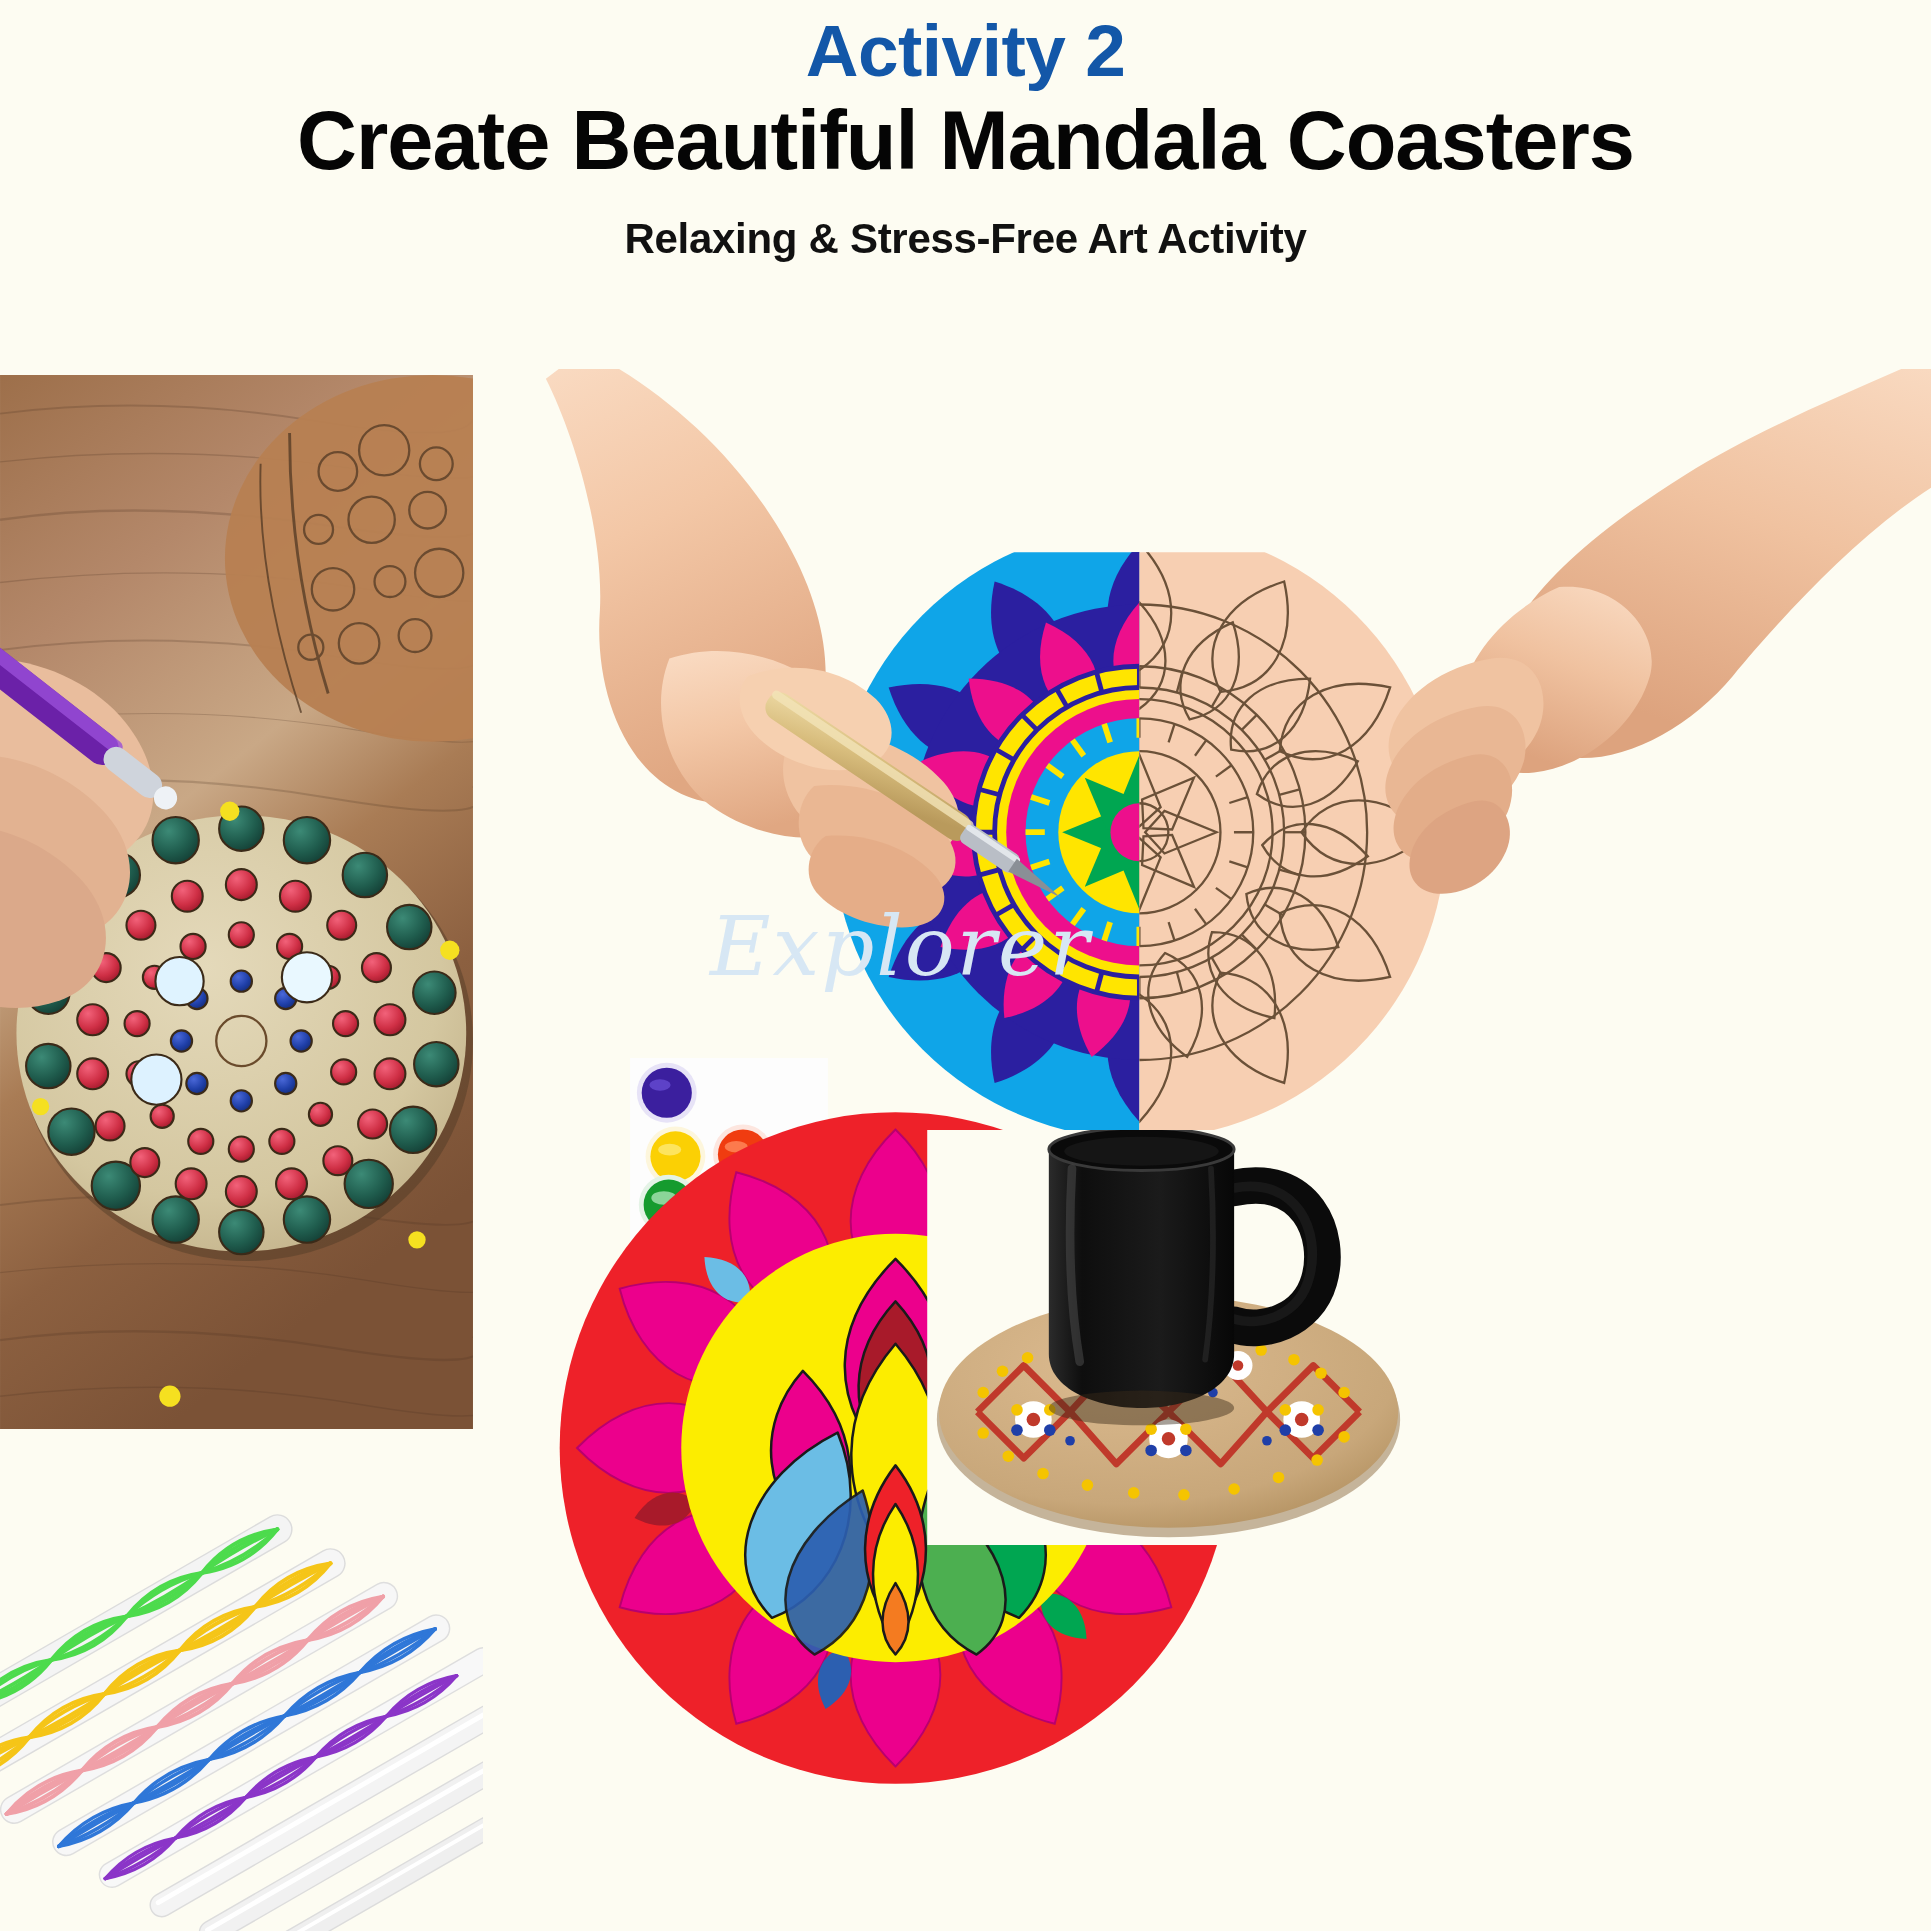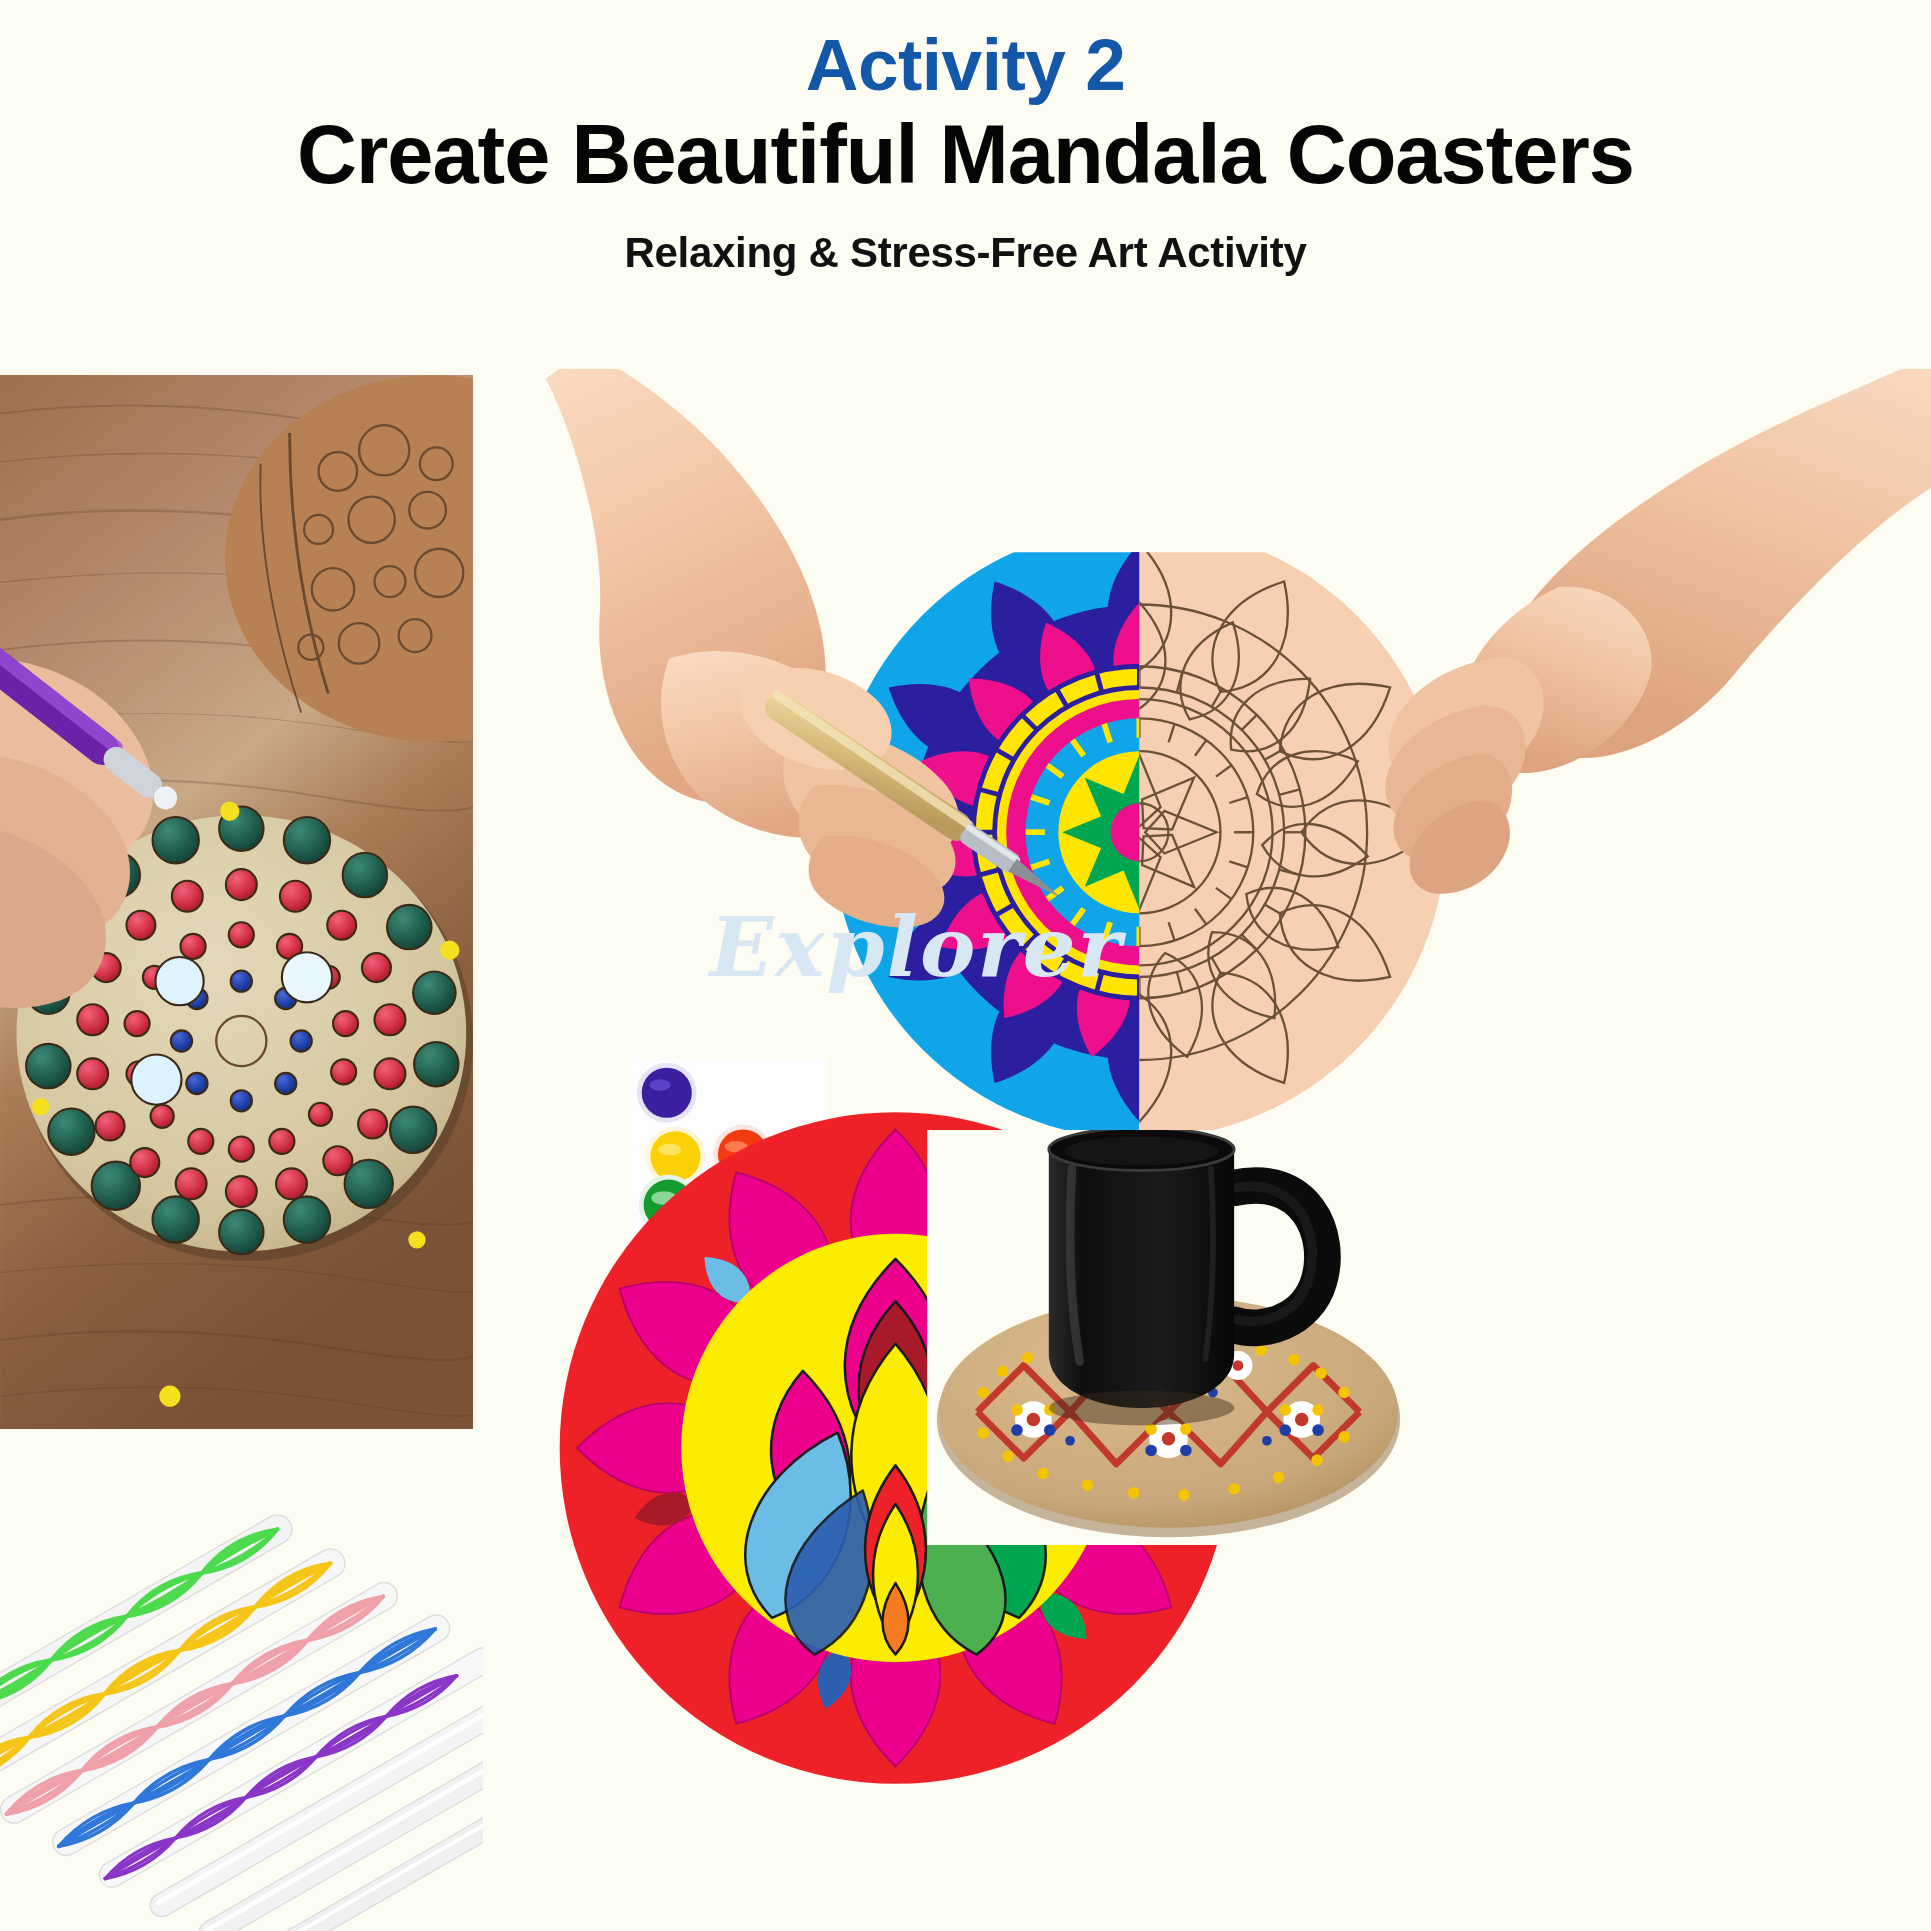--- a/index.html
+++ b/index.html
@@ -11,21 +11,21 @@
     overflow: hidden;
   }
 
   
   #header {
     position: absolute;
     top: 0; left: 0;
     width: 1931px;
     height: 367px;
     text-align: center;
-    padding-top: 27px;
+    padding-top: 13px;
   }
   #activity-label {
     font-size: 73px;
     font-weight: bold;
     color: #1357a8;
     letter-spacing: -0.5px;
     line-height: 1.05;
   }
   #main-title {
     font-size: 83px;
@@ -57,21 +57,20 @@
     position: absolute;
     left: 710px; top: 898px;
     font-family: "DejaVu Serif", serif;
     font-style: italic;
     font-size: 83px;
     color: #d7e7f4;
     letter-spacing: 1.9px;
     z-index: 3;
     user-select: none;
     pointer-events: none;
-    font-weight: bold;
   }
 
   svg { display: block; }
 </style>
 </head>
 <body>
 
 <div id="header">
   <div id="activity-label">Activity 2</div>
   <h1 id="main-title">Create Beautiful Mandala Coasters</h1>

